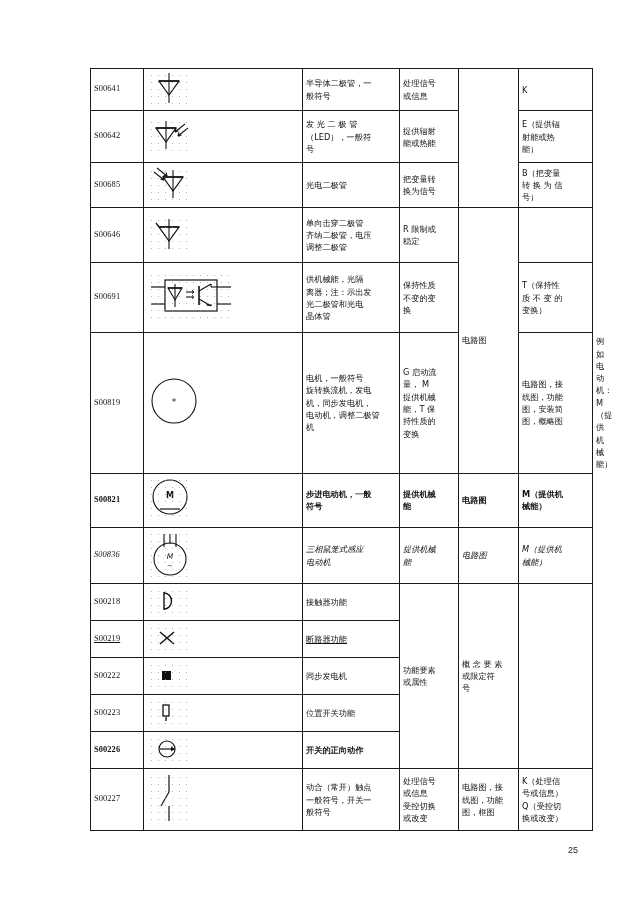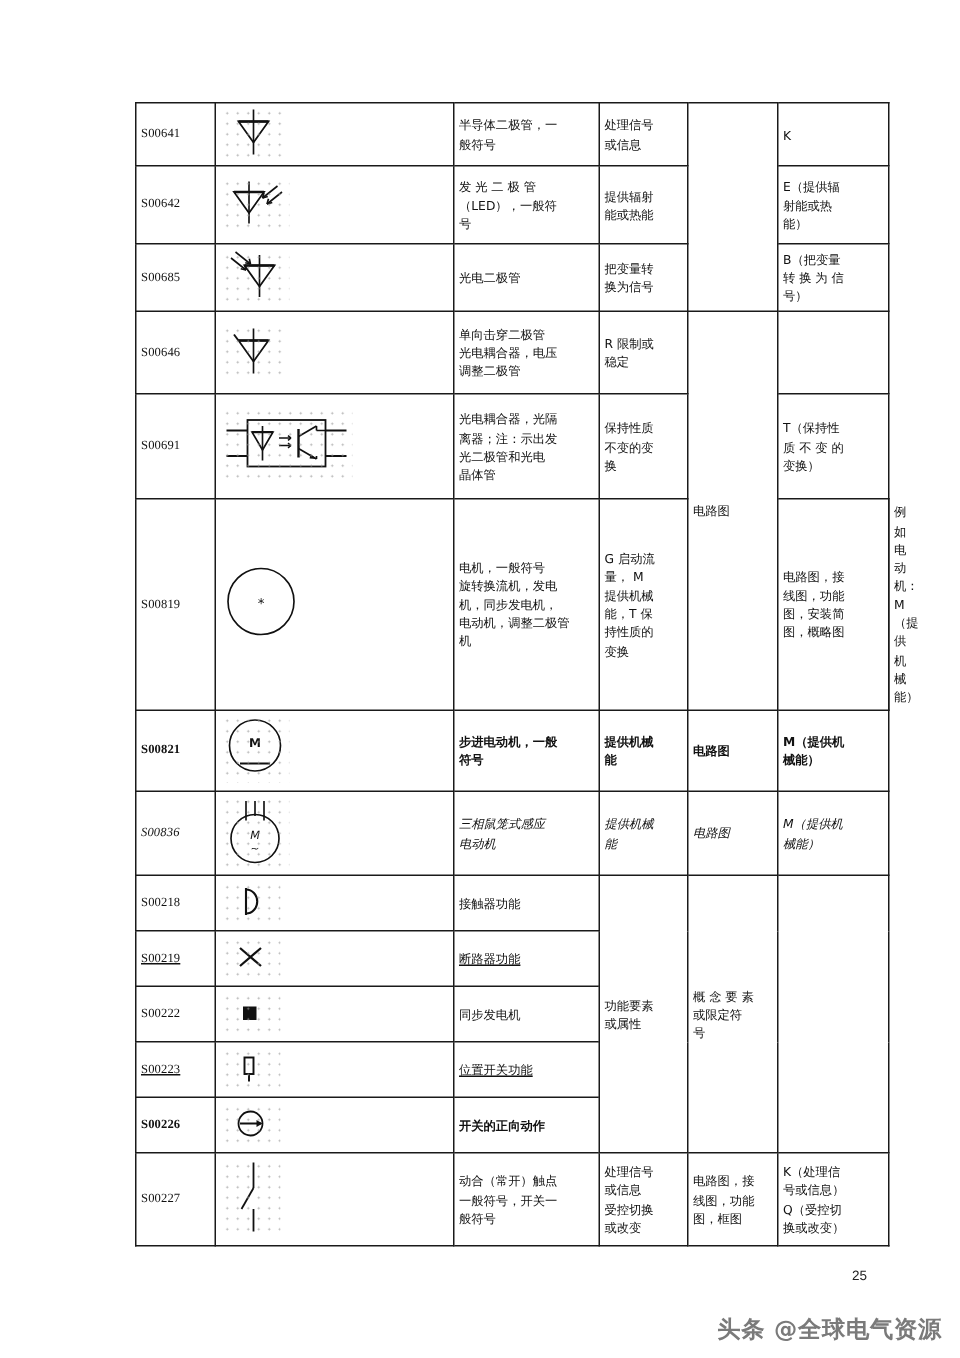--- a/index.html
+++ b/index.html
@@ -228,21 +228,21 @@
               <line x1="22" y1="3" x2="22" y2="33" stroke="#111" stroke-width="1.1"></line>
               <polygon points="12,11 32,11 22,25" fill="none" stroke="#111" stroke-width="1.2"></polygon>
               <line x1="12" y1="11" x2="32" y2="11" stroke="#111" stroke-width="1.6"></line>
               <line x1="12" y1="11" x2="9" y2="7" stroke="#111" stroke-width="1.3"></line>
             </svg>
             <span class="dotfield"></span>
           </span>
         </td>
         <td class="c-desc">
           <span class="cellline">单向击穿二极管</span>
-          <span class="cellline">光电耦合器，电压</span>
+          <span class="cellline">齐纳二极管，电压</span>
           <span class="cellline">调整二极管</span>
         </td>
         <td class="c-func">
           <span class="cellline">R 限制或</span>
           <span class="cellline">稳定</span>
         </td>
         <td class="c-diag" rowspan="3">
           <span class="cellline">电路图</span>
         </td>
         <td class="c-letter"></td>
@@ -275,21 +275,21 @@
               <line x1="52" y1="28" x2="64" y2="35" stroke="#111" stroke-width="1.1"></line>
               <polygon points="60,31.6 64,35 59.4,34.6" fill="#111"></polygon>
               <line x1="64" y1="13" x2="64" y2="16" stroke="#111" stroke-width="1.1"></line>
               <line x1="64" y1="16" x2="70" y2="16" stroke="#111" stroke-width="1.1"></line>
               <line x1="64" y1="35" x2="64" y2="33" stroke="#111" stroke-width="1.1"></line>
             </svg>
             <span class="dotfield"></span>
           </span>
         </td>
         <td class="c-desc">
-          <span class="cellline">光电耦合器，光隔</span>
+          <span class="cellline">供机械能，光隔</span>
           <span class="cellline">离器；注：示出发</span>
           <span class="cellline">光二极管和光电</span>
           <span class="cellline">晶体管</span>
         </td>
         <td class="c-func">
           <span class="cellline">保持性质</span>
           <span class="cellline">不变的变</span>
           <span class="cellline">换</span>
         </td>
         <td class="c-letter">
@@ -448,21 +448,21 @@
               <rect x="15" y="10" width="9" height="9" fill="#111"></rect>
             </svg>
             <span class="dotfield"></span>
           </span>
         </td>
         <td class="c-desc">
           <span class="cellline">同步发电机</span>
         </td>
       </tr>
 
-      <tr style="height:37px;text-decoration:underline;">
+      <tr style="height:37px;">
         <td class="c-code">S00223</td>
         <td class="c-sym">
           <span class="symwrap">
             <svg width="40" height="28" viewBox="0 0 40 28">
               <rect x="16" y="7" width="6" height="11" fill="none" stroke="#111" stroke-width="1.3"></rect>
               <line x1="19" y1="18" x2="19" y2="23" stroke="#111" stroke-width="1.3"></line>
             </svg>
             <span class="dotfield"></span>
           </span>
         </td>
@@ -521,15 +521,14 @@
           <span class="cellline">号或信息）</span>
           <span class="cellline">Q（受控切</span>
           <span class="cellline">换或改变）</span>
         </td>
       </tr>
 
     </tbody>
   </table>
 
   <div id="page-number">25</div>
-  <div id="watermark">头条 @全球电气资源</div>
 
 </div>
 
 </body></html>

